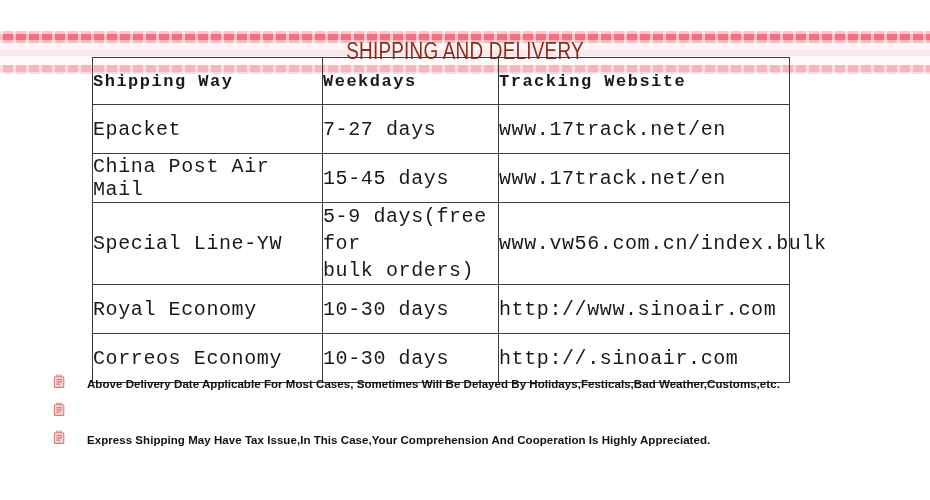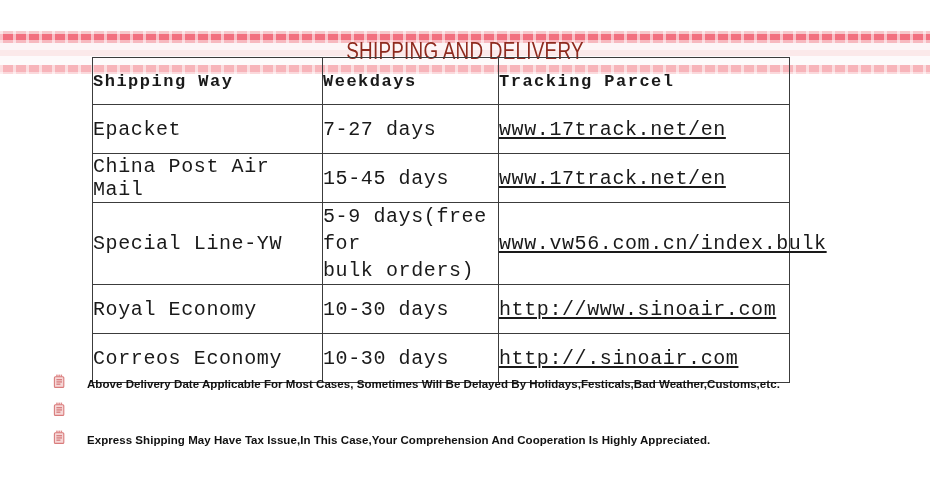--- a/index.html
+++ b/index.html
@@ -100,21 +100,20 @@
   }
   .col-way   { width: 230px; }
   .col-days  { width: 176px; }
   .col-site  { width: 291px; }
 
   .cell-two-line {
     line-height: 1.35;
     padding: 0 6px;
   }
   .site-link {
-    text-decoration: underline;
     text-underline-offset: 2px;
     color: #1a1a1a;
     white-space: nowrap;
     margin-top: 16px;
   }
 
   
   .notes {
     position: absolute;
     left: 52px;
@@ -160,21 +159,21 @@
 <table class="ship-table">
   <colgroup>
     <col class="col-way">
       <col class="col-days">
       <col class="col-site">
   </colgroup>
   <tbody>
     <tr class="head">
       <td>Shipping Way</td>
       <td>Weekdays</td>
-      <td>Tracking Parcel</td>
+      <td>Tracking Website</td>
     </tr>
 
     <tr class="body">
       <td>Epacket</td>
       <td>7-27 days</td>
       <td>
         <span class="site-link">www.17track.net/en</span>
       </td>
     </tr>
 

